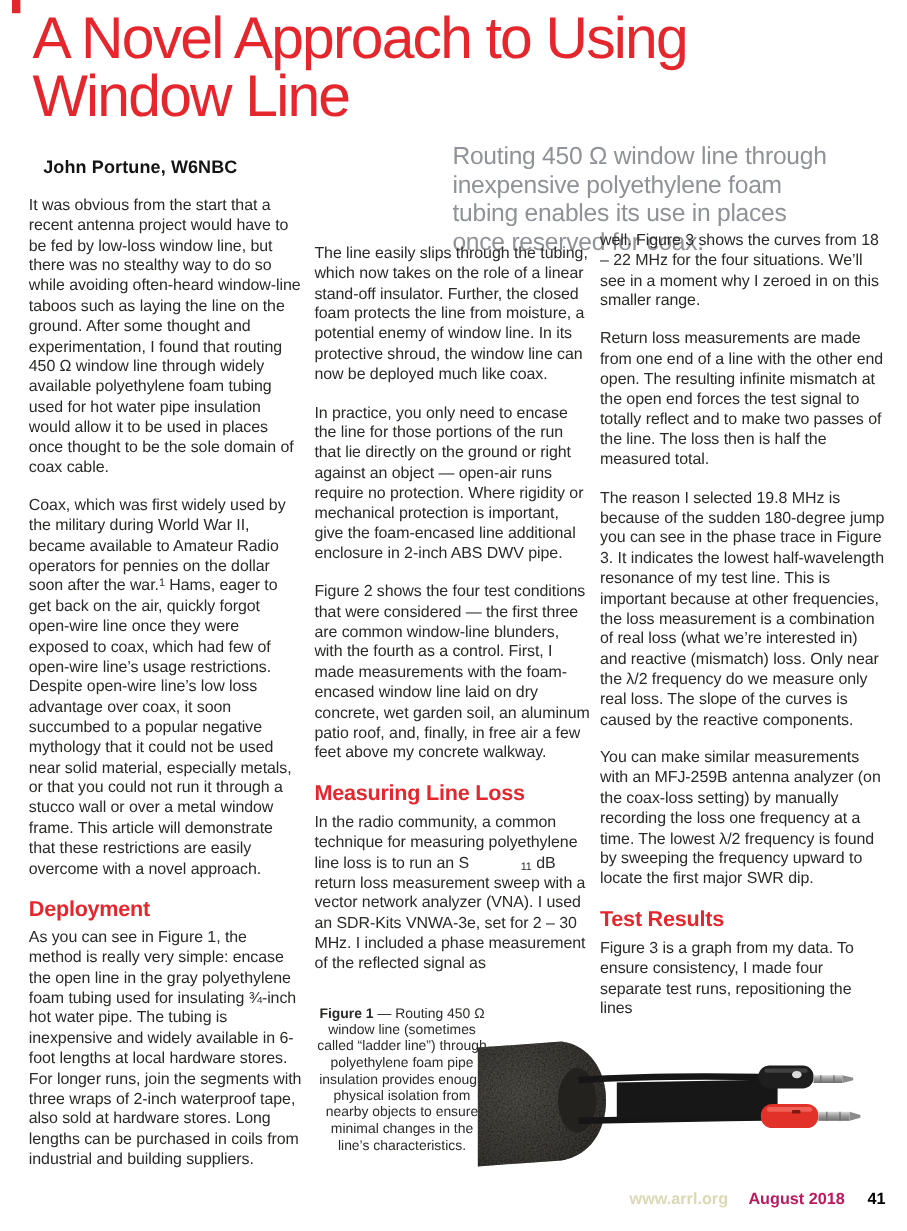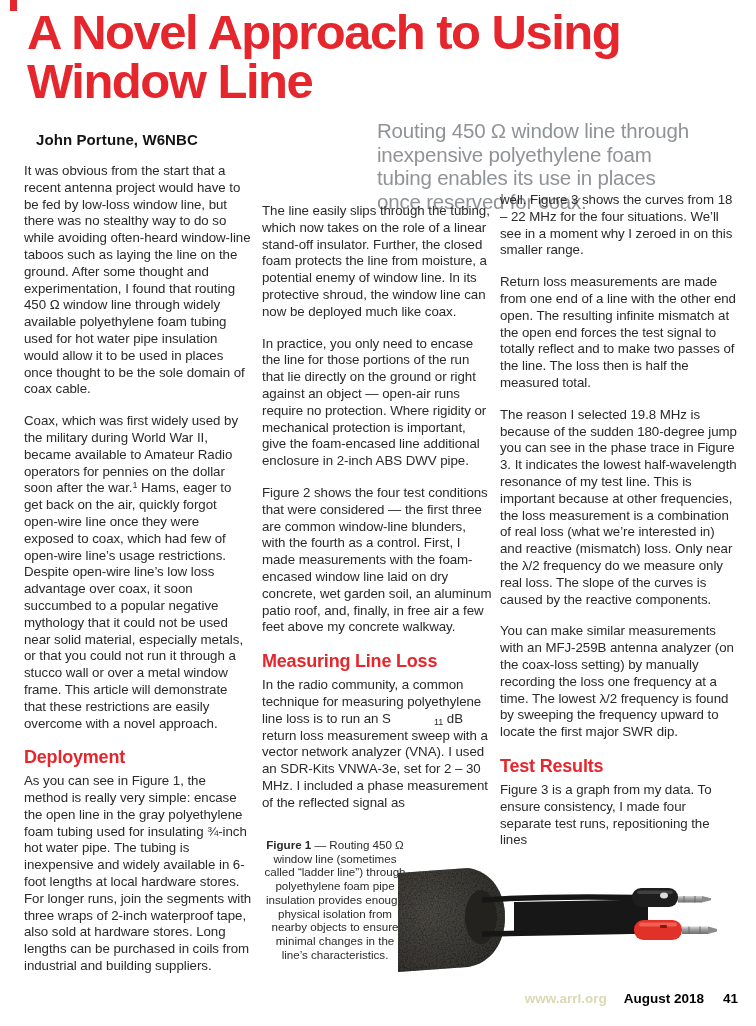--- a/index.html
+++ b/index.html
@@ -12,21 +12,21 @@
   body{
     width:756px;height:1026px;background:#ffffff;position:relative;
     font-family:"Liberation Sans", sans-serif;color:var(--body);
     overflow:hidden;
   }
   .bleed-mark{
     position:absolute;left:10px;top:0;width:7px;height:11px;background:var(--red);
   }
   .title{
     position:absolute;left:27px;top:8px;margin:0;width:660px;
-    font-size:49px;line-height:49px;font-weight:700;color:var(--red);
+    font-size:49px;line-height:49px;font-weight:400;color:var(--red);
     letter-spacing:-1.5px;
   }
   .deck{
     position:absolute;left:377px;top:79px;width:322px;
     font-size:20.5px;line-height:23.6px;color:var(--deck);letter-spacing:-0.2px;margin-top:40px;
   }
   .byline{
     position:absolute;left:36px;top:131px;
     font-size:15px;font-weight:bold;color:#141414;letter-spacing:0.1px;
   }
@@ -50,21 +50,21 @@
   .fig-caption .lbl{font-weight:bold;}
   .fig-photo{
     position:absolute;left:398px;top:855px;width:358px;height:125px;
   }
   .footer{
     position:absolute;top:991px;right:18px;
     display:flex;align-items:flex-end;
     font-size:13.5px;font-weight:bold;white-space:nowrap;
   }
   .footer .url{color:var(--tan);margin-right:17px;}
-  .footer .issue{color:#000000;margin-right:19px;}
+  .footer .issue{color:#be185d;margin-right:19px;}
   .footer .pageno{color:#000;}
 </style>
 </head>
 <body>
 
 <div class="bleed-mark"></div>
 
 <h1 class="title"><span>A Novel Approach to Using</span><br>
 <span>Window Line</span></h1>
 

